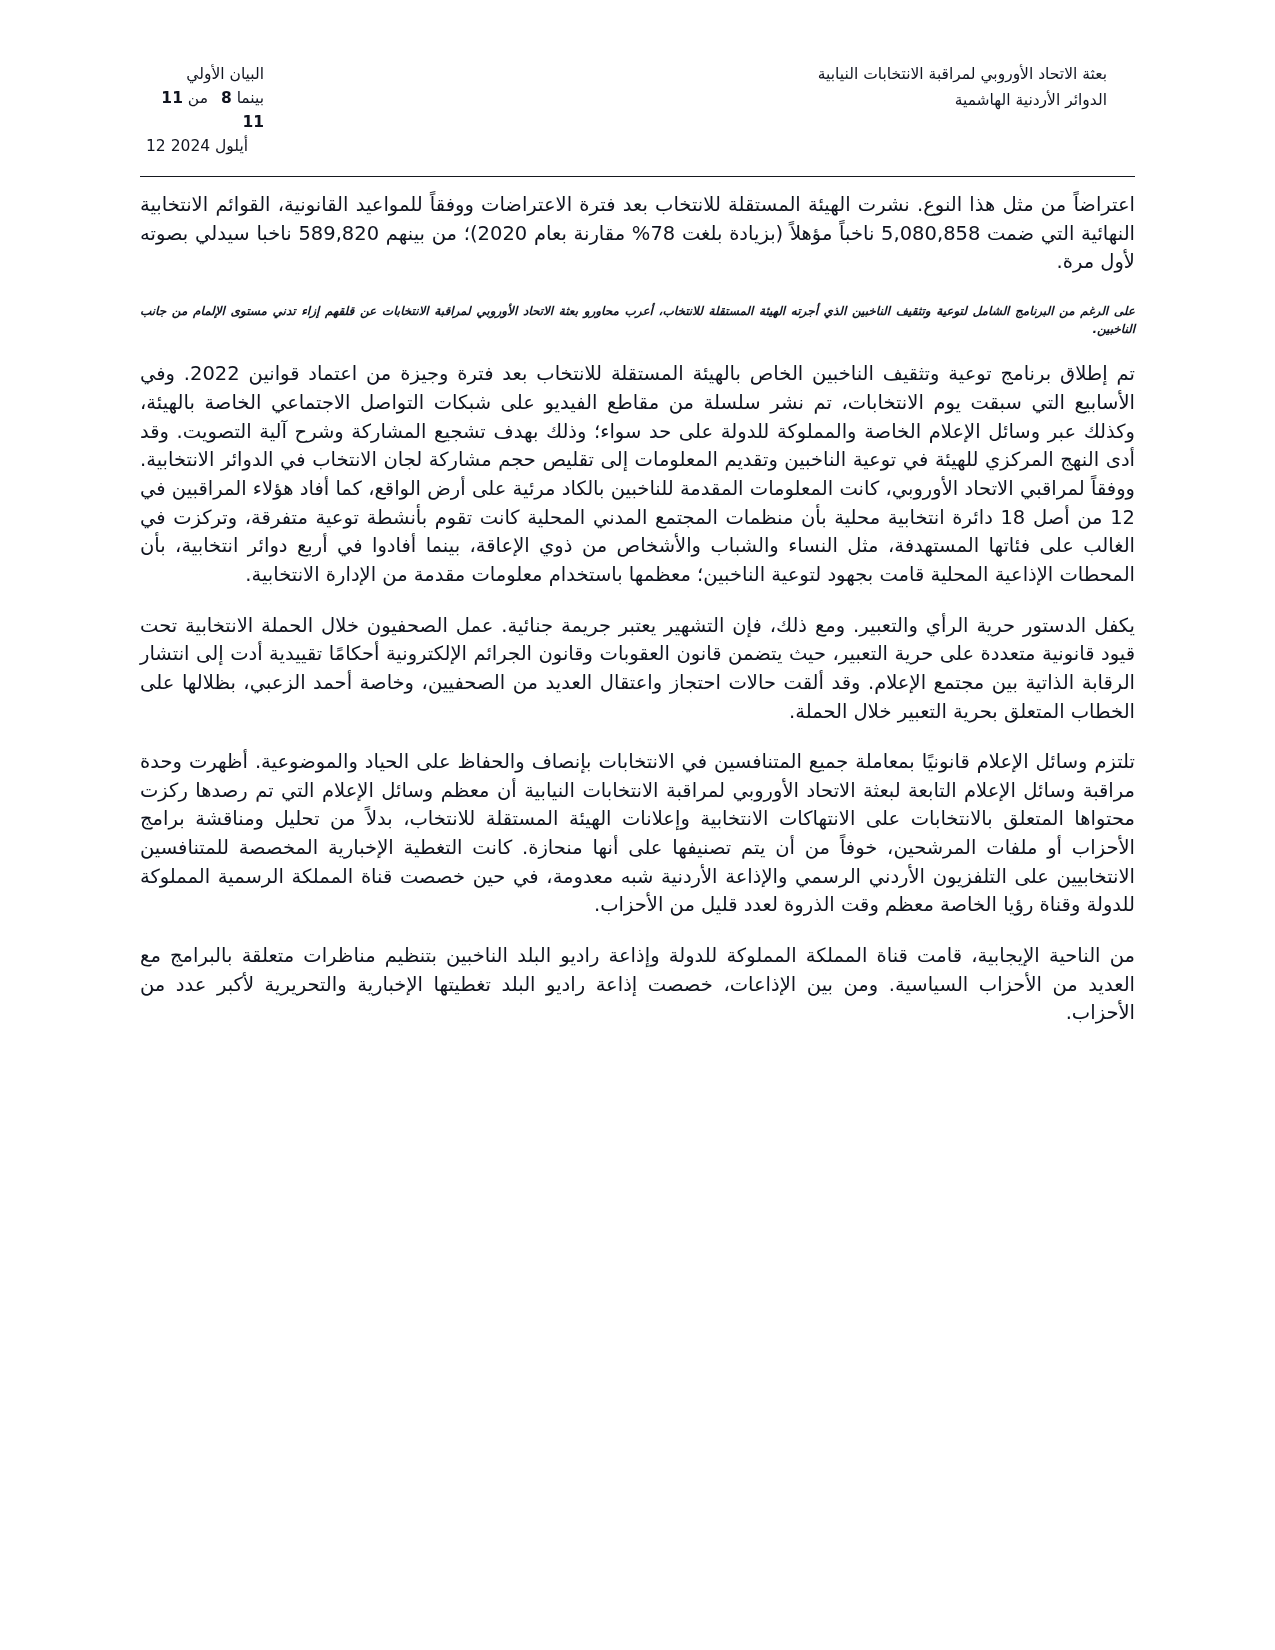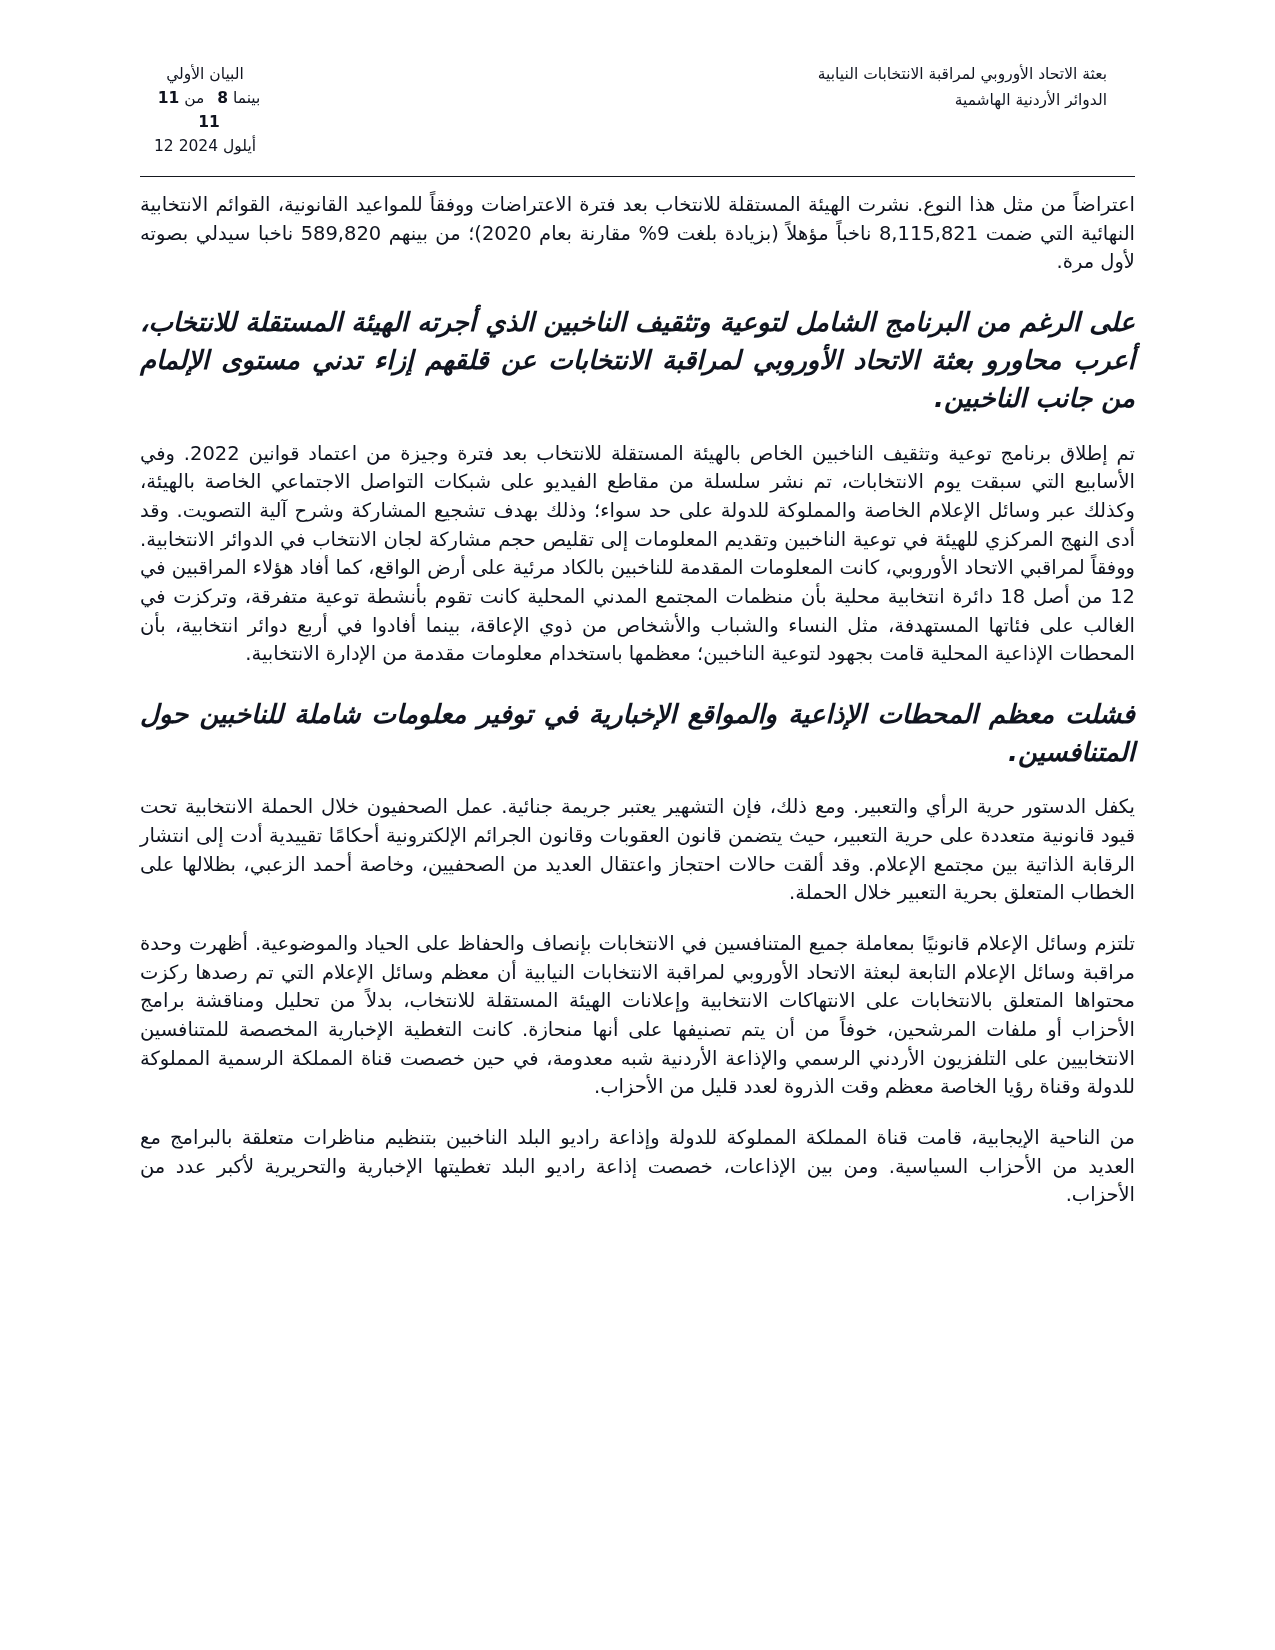--- a/index.html
+++ b/index.html
@@ -24,41 +24,40 @@
     align-items: flex-start;
   }
   .hdr-right {
     text-align: right;
     font-size: 15.5px;
     line-height: 1.65;
     padding-right: 28px;
     margin-left: 48px;
   }
   .hdr-left {
-    text-align: center;
     font-size: 15.5px;
     line-height: 1.55;
     min-width: 118px;
     padding-left: 6px;
   }
   .hdr-line { white-space: nowrap; }
   .hdr-rule {
     border: none;
     border-top: 1.7px solid #15181f;
     margin: 18px 0 0 0;
   }
   .body-par {
     font-size: 19.5px;
     line-height: 1.47;
     text-align: justify;
     margin: 22px 0 0 0;
   }
   .body-par.first { margin-top: 14px; }
   .lead-par {
-    font-size: 26px;
+    font-size: 12px;
     line-height: 1.47;
     font-weight: bold;
     font-style: italic;
     text-align: justify;
     margin: 26px 0 0 0;
   }
   .section-heading {
     font-size: 23px;
     font-weight: bold;
     margin: 44px 52px 0 0;
@@ -89,29 +88,28 @@
         <b>11</b>
       </div>
       <div class="hdr-line" dir="ltr">12 أيلول 2024</div>
     </div>
   </header>
 
   <hr class="hdr-rule">
 
   <main>
 
-    <p class="body-par first">اعتراضاً من مثل هذا النوع. نشرت الهيئة المستقلة للانتخاب بعد فترة الاعتراضات ووفقاً للمواعيد القانونية، القوائم الانتخابية النهائية التي ضمت 8,115,821 ناخباً مؤهلاً (بزيادة بلغت 9% مقارنة بعام 2020)؛ من بينهم 589,820 ناخبا سيدلي بصوته لأول مرة.</p>
+    <p class="body-par first">اعتراضاً من مثل هذا النوع. نشرت الهيئة المستقلة للانتخاب بعد فترة الاعتراضات ووفقاً للمواعيد القانونية، القوائم الانتخابية النهائية التي ضمت 5,080,858 ناخباً مؤهلاً (بزيادة بلغت 78% مقارنة بعام 2020)؛ من بينهم 589,820 ناخبا سيدلي بصوته لأول مرة.</p>
 
 
     <p class="lead-par">على الرغم من البرنامج الشامل لتوعية وتثقيف الناخبين الذي أجرته الهيئة المستقلة للانتخاب، أعرب محاورو بعثة الاتحاد الأوروبي لمراقبة الانتخابات عن قلقهم إزاء تدني مستوى الإلمام من جانب الناخبين.</p>
 
     <p class="body-par">تم إطلاق برنامج توعية وتثقيف الناخبين الخاص بالهيئة المستقلة للانتخاب بعد فترة وجيزة من اعتماد قوانين 2022. وفي الأسابيع التي سبقت يوم الانتخابات، تم نشر سلسلة من مقاطع الفيديو على شبكات التواصل الاجتماعي الخاصة بالهيئة، وكذلك عبر وسائل الإعلام الخاصة والمملوكة للدولة على حد سواء؛ وذلك بهدف تشجيع المشاركة وشرح آلية التصويت. وقد أدى النهج المركزي للهيئة في توعية الناخبين وتقديم المعلومات إلى تقليص حجم مشاركة لجان الانتخاب في الدوائر الانتخابية. ووفقاً لمراقبي الاتحاد الأوروبي، كانت المعلومات المقدمة للناخبين بالكاد مرئية على أرض الواقع، كما أفاد هؤلاء المراقبين في 12 من أصل 18 دائرة انتخابية محلية بأن منظمات المجتمع المدني المحلية كانت تقوم بأنشطة توعية متفرقة، وتركزت في الغالب على فئاتها المستهدفة، مثل النساء والشباب والأشخاص من ذوي الإعاقة، بينما أفادوا في أربع دوائر انتخابية، بأن المحطات الإذاعية المحلية قامت بجهود لتوعية الناخبين؛ معظمها باستخدام معلومات مقدمة من الإدارة الانتخابية.</p>
 
 
-    <p class="lead-par">فشلت معظم المحطات الإذاعية والمواقع الإخبارية في توفير معلومات شاملة للناخبين حول المتنافسين.</p>
 
     <p class="body-par">يكفل الدستور حرية الرأي والتعبير. ومع ذلك، فإن التشهير يعتبر جريمة جنائية. عمل الصحفيون خلال الحملة الانتخابية تحت قيود قانونية متعددة على حرية التعبير، حيث يتضمن قانون العقوبات وقانون الجرائم الإلكترونية أحكامًا تقييدية أدت إلى انتشار الرقابة الذاتية بين مجتمع الإعلام. وقد ألقت حالات احتجاز واعتقال العديد من الصحفيين، وخاصة أحمد الزعبي، بظلالها على الخطاب المتعلق بحرية التعبير خلال الحملة.</p>
 
     <p class="body-par">تلتزم وسائل الإعلام قانونيًا بمعاملة جميع المتنافسين في الانتخابات بإنصاف والحفاظ على الحياد والموضوعية. أظهرت وحدة مراقبة وسائل الإعلام التابعة لبعثة الاتحاد الأوروبي لمراقبة الانتخابات النيابية أن معظم وسائل الإعلام التي تم رصدها ركزت محتواها المتعلق بالانتخابات على الانتهاكات الانتخابية وإعلانات الهيئة المستقلة للانتخاب، بدلاً من تحليل ومناقشة برامج الأحزاب أو ملفات المرشحين، خوفاً من أن يتم تصنيفها على أنها منحازة. كانت التغطية الإخبارية المخصصة للمتنافسين الانتخابيين على التلفزيون الأردني الرسمي والإذاعة الأردنية شبه معدومة، في حين خصصت قناة المملكة الرسمية المملوكة للدولة وقناة رؤيا الخاصة معظم وقت الذروة لعدد قليل من الأحزاب.</p>
 
     <p class="body-par">من الناحية الإيجابية، قامت قناة المملكة المملوكة للدولة وإذاعة راديو البلد الناخبين بتنظيم مناظرات متعلقة بالبرامج مع العديد من الأحزاب السياسية. ومن بين الإذاعات، خصصت إذاعة راديو البلد تغطيتها الإخبارية والتحريرية لأكبر عدد من الأحزاب.</p>
 
   </main>
 
 </div>

